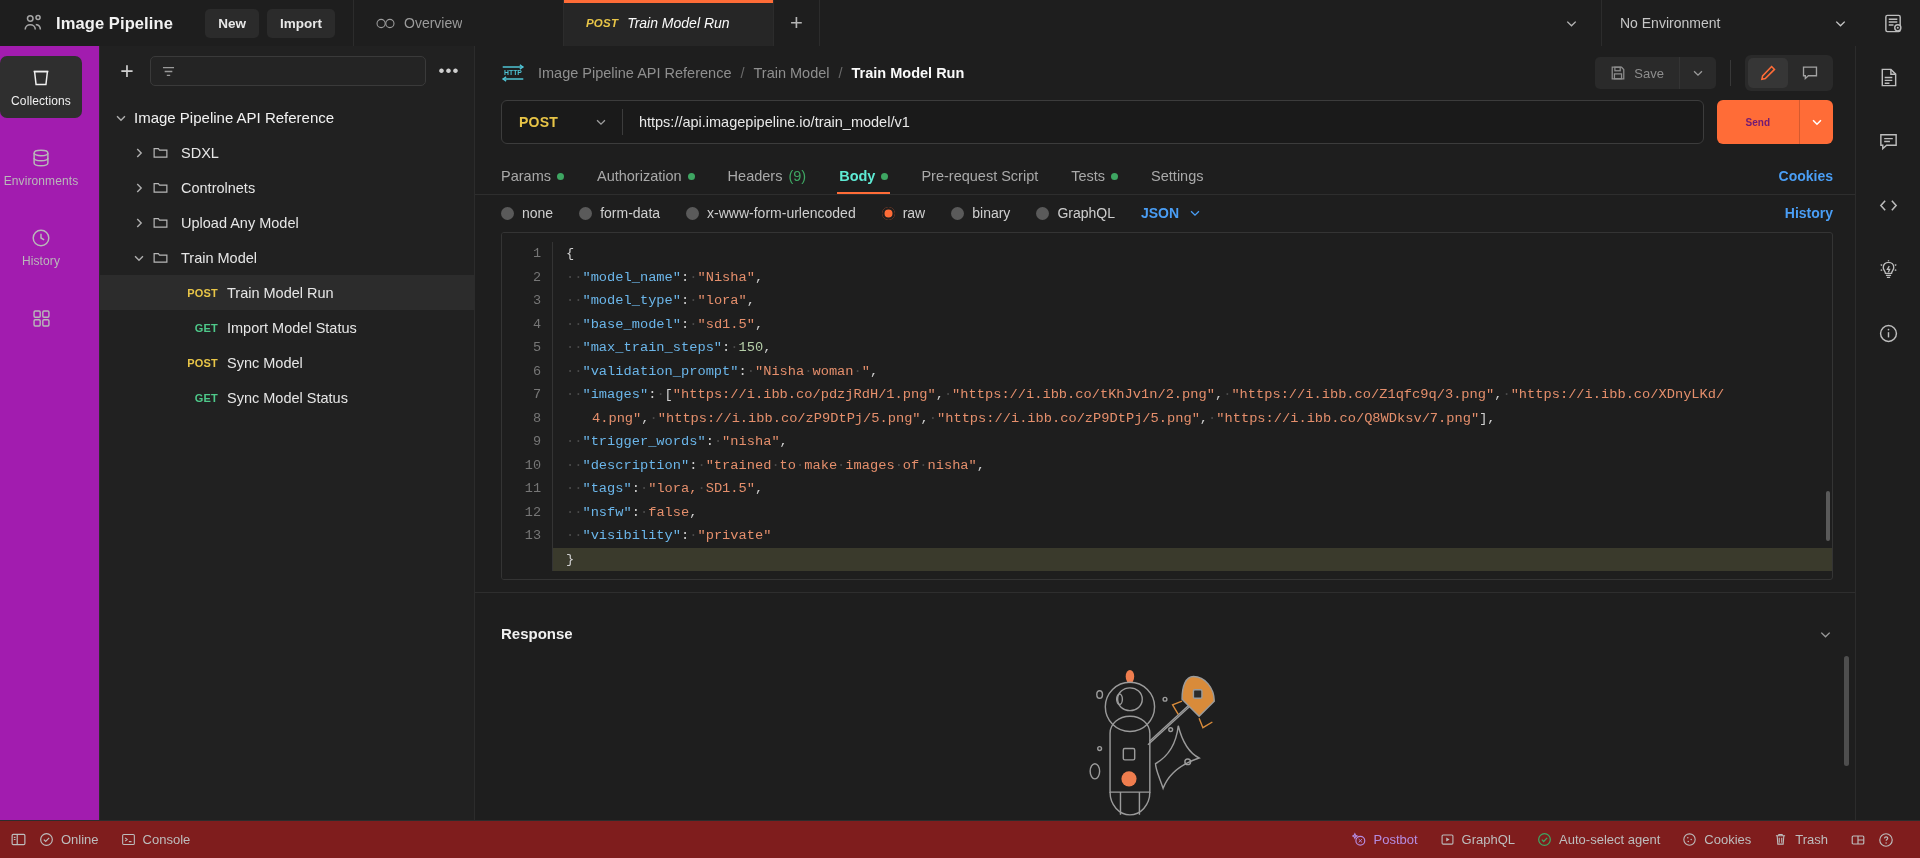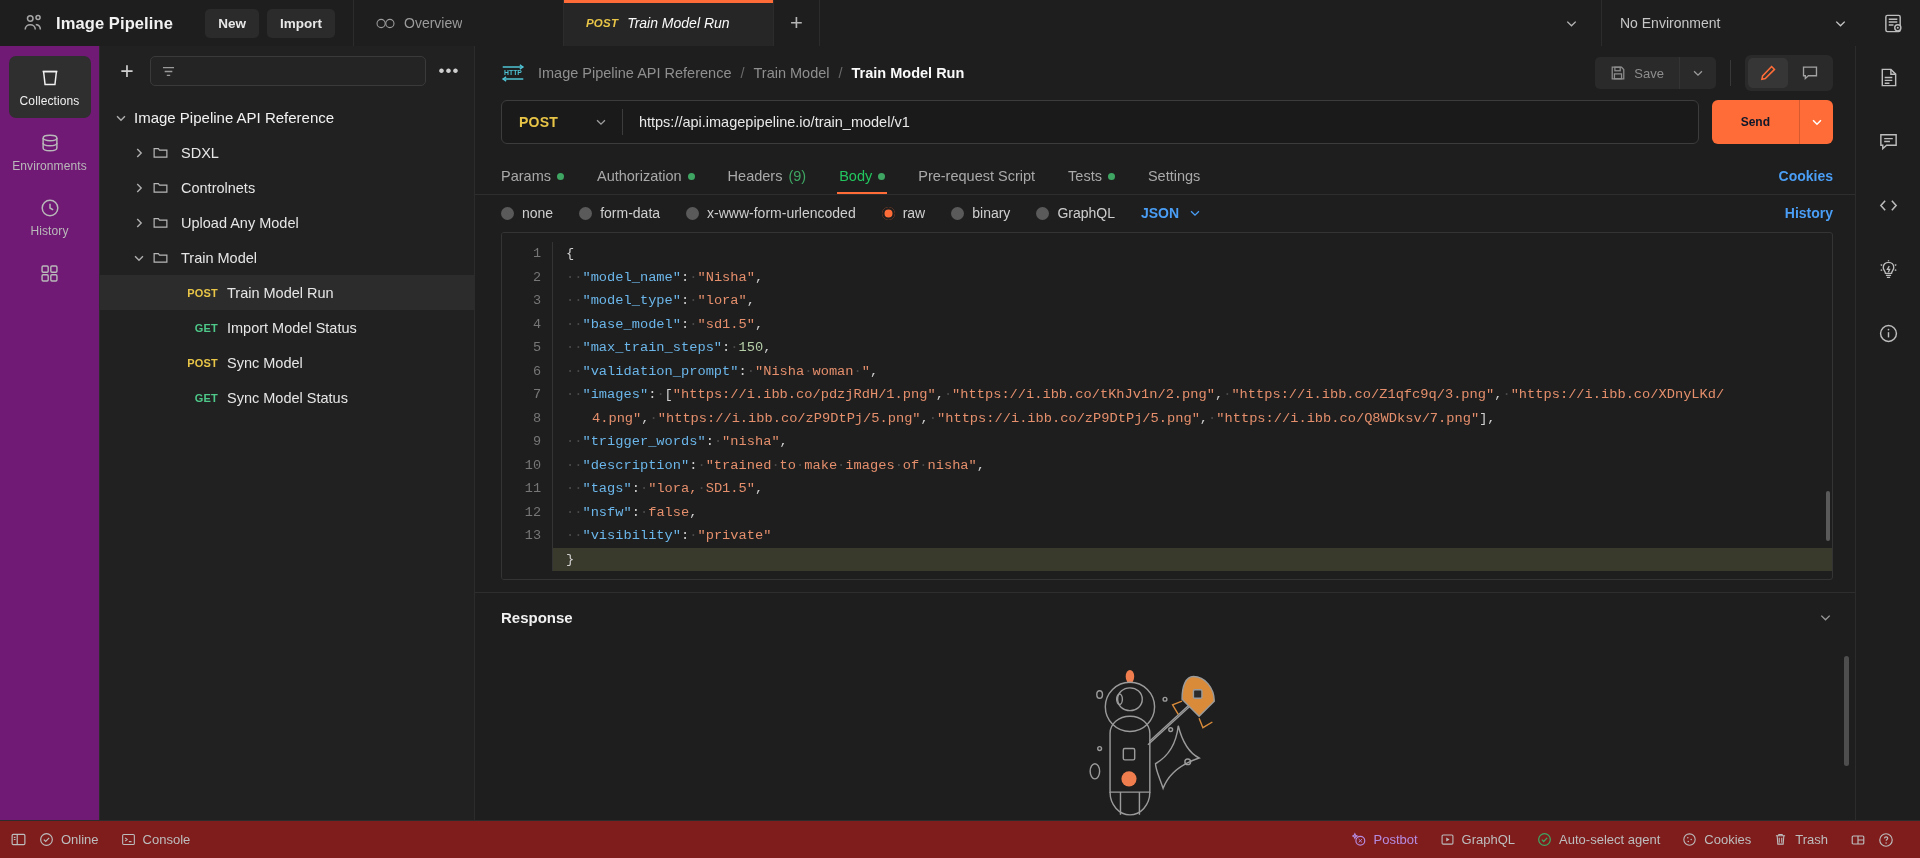--- a/index.html
+++ b/index.html
@@ -36,22 +36,22 @@
   .tabchev{display:flex;align-items:center;padding:0 22px;color:#b5b5b5;cursor:pointer;}
   .envsel{flex:0 0 265px;display:flex;align-items:center;gap:8px;padding:0 18px;
           border-left:1px solid #2c2c2c;font-size:14px;color:#c6c6c6;cursor:pointer;}
   .envsel .envname{flex:1 1 auto;white-space:nowrap;overflow:hidden;text-overflow:ellipsis;}
   .eyebtn{flex:0 0 54px;display:flex;align-items:center;justify-content:center;color:#bdbdbd;cursor:pointer;}
 
   
   .body{flex:1 1 auto;display:flex;min-height:0;}
 
   
-  .rail{width:100px;flex:0 0 100px;background:#701a75;padding-top:10px;display:flex;
-        flex-direction:column;align-items:center;gap:3px;border-right:1px solid #2c2c2c;}
+  .rail{width:100px;flex:0 0 100px;background:#a21caf;padding-top:10px;display:flex;
+        flex-direction:column;gap:18px;border-right:1px solid #2c2c2c;}
   .rail-item{width:82px;height:62px;display:flex;flex-direction:column;align-items:center;
              justify-content:center;gap:5px;border-radius:7px;color:#b9b9b9;cursor:pointer;}
   .rail-item.active{background:#2f2f2f;color:#f0f0f0;}
   .rail-item .rl{font-size:12px;letter-spacing:.1px;}
   .rail-ic{height:22px;display:flex;align-items:center;}
 
   
   .side{width:375px;flex:0 0 375px;background:#212121;border-right:1px solid #2c2c2c;
         display:flex;flex-direction:column;min-height:0;}
   .side-top{height:50px;display:flex;align-items:center;gap:10px;padding:0 12px 0 14px;}
@@ -94,29 +94,29 @@
 
   .urlrow{display:flex;align-items:center;gap:13px;padding:0 22px 0 26px;margin-bottom:12px;}
   .urlbox{flex:1 1 auto;height:44px;background:#1a1a1a;border:1px solid #3c3c3c;border-radius:6px;
           display:flex;align-items:center;min-width:0;}
   .methsel{display:flex;align-items:center;gap:0;padding:0 14px 0 17px;height:100%;cursor:pointer;}
   .methtxt{font-size:14px;font-weight:bold;color:#e8c547;letter-spacing:.2px;}
   .methchev{margin-left:36px;color:#9e9e9e;display:flex;align-items:center;}
   .methdiv{width:1px;height:26px;background:#3c3c3c;}
   .urlval{flex:1 1 auto;padding:0 16px;font-size:14.5px;color:#e9e9e9;white-space:nowrap;overflow:hidden;}
   .sendgrp{display:flex;background:#ff6c37;border-radius:6px;overflow:hidden;flex:0 0 auto;}
-  .sendbtn{padding:0 29px;height:44px;display:flex;align-items:center;font-size:12px;font-weight:bold;
-           color:#0f172a;cursor:pointer;}
+  .sendbtn{padding:0 29px;height:44px;display:flex;align-items:center;font-size:10px;font-weight:bold;
+           color:#701a75;cursor:pointer;}
   .sendcar{width:34px;height:44px;display:flex;align-items:center;justify-content:center;color:#fff;
            border-left:1px solid rgba(0,0,0,.16);cursor:pointer;}
 
   .reqtabs{display:flex;align-items:flex-end;padding:0 22px 0 26px;height:40px;position:relative;}
   .rtab{display:flex;align-items:center;gap:6px;font-size:14.5px;color:#a9a9a9;padding:0 0 10px 0;
         margin-right:33px;cursor:pointer;position:relative;white-space:nowrap;}
-  .rtab.on{color:#22c55e;font-weight:normal;}
+  .rtab.on{color:#5eead4;font-weight:bold;}
   .rtab.on::after{content:"";position:absolute;left:-2px;right:-2px;bottom:0;height:2.5px;background:#ff6c37;}
   .grdot{width:7px;height:7px;border-radius:50%;background:#3ea662;display:inline-block;}
   .cnt{color:#3ea662;}
   .cookies{margin-left:auto;color:#4a9ef5;font-size:14px;cursor:pointer;padding-bottom:10px;font-weight:bold;}
   .reqtabs-line{height:1px;background:#2e2e2e;margin:0 0 0 0;}
 
   .btypes{display:flex;align-items:center;gap:0;padding:10px 22px 11px 26px;}
   .rad{display:flex;align-items:center;gap:8px;margin-right:26px;font-size:14px;color:#cfcfcf;cursor:pointer;}
   .dot{width:13px;height:13px;border-radius:50%;background:#5a5a5a;flex:0 0 13px;}
   .dot.on{background:#ff6c37;box-shadow:inset 0 0 0 2.5px #1e1e1e;}
@@ -136,21 +136,21 @@
   .k{color:#6bb6ea;}
   .s{color:#e58f6c;}
   .n{color:#b5cea8;}
   .b{color:#e58f6c;}
   .p{color:#cfcfcf;}
   .sp{color:#4a4a4a;}
   .vscroll{position:absolute;right:2px;top:258px;width:4px;height:50px;background:#5a5a5a;border-radius:2px;}
 
   
   .respwrap{flex:1 1 auto;display:flex;flex-direction:column;min-height:0;position:relative;}
-  .resphead{height:50px;flex:0 0 50px;display:flex;align-items:center;padding:0 22px 0 26px;
+  .resphead{height:50px;flex:0 0 50px;display:flex;align-items:flex-end;padding:0 22px 0 26px;
             border-top:1px solid #2e2e2e;margin-top:12px;}
   .resptitle{font-size:15px;font-weight:bold;color:#f0f0f0;}
   .respchev{margin-left:auto;color:#9a9a9a;cursor:pointer;}
   .respbody{flex:1 1 auto;display:flex;align-items:flex-start;justify-content:center;padding-top:8px;overflow:hidden;}
   .astro{width:210px;}
   .respscroll{position:absolute;right:6px;top:76px;width:5px;height:110px;background:#4e4e4e;border-radius:3px;}
 
   
   .rrail{width:65px;flex:0 0 65px;background:#1e1e1e;border-left:1px solid #2c2c2c;
          display:flex;flex-direction:column;align-items:center;padding-top:12px;gap:26px;}

